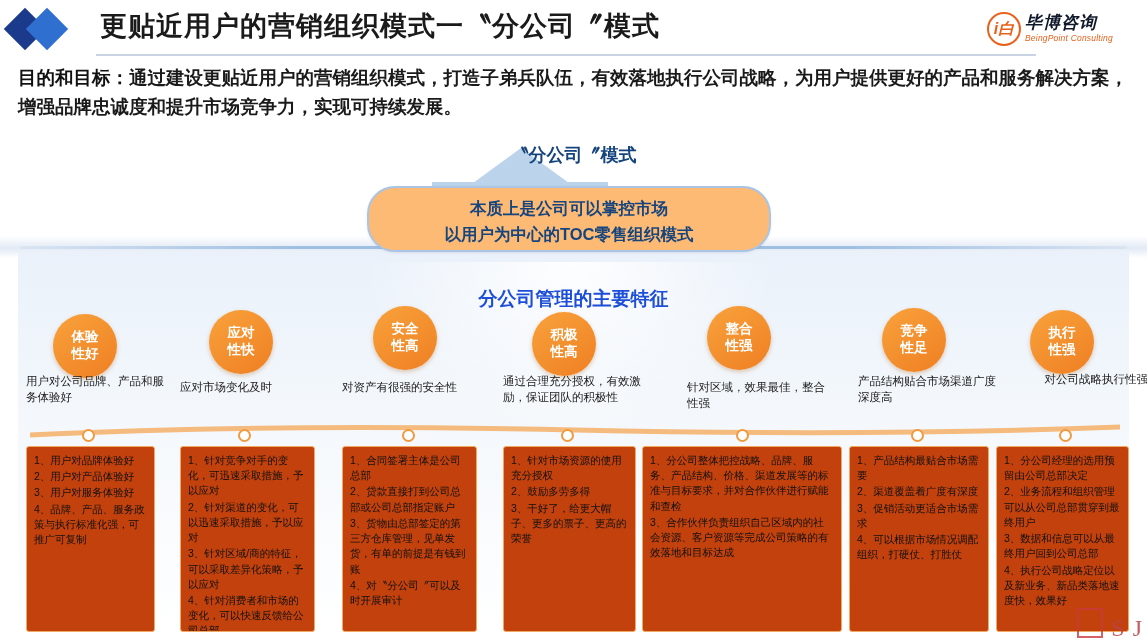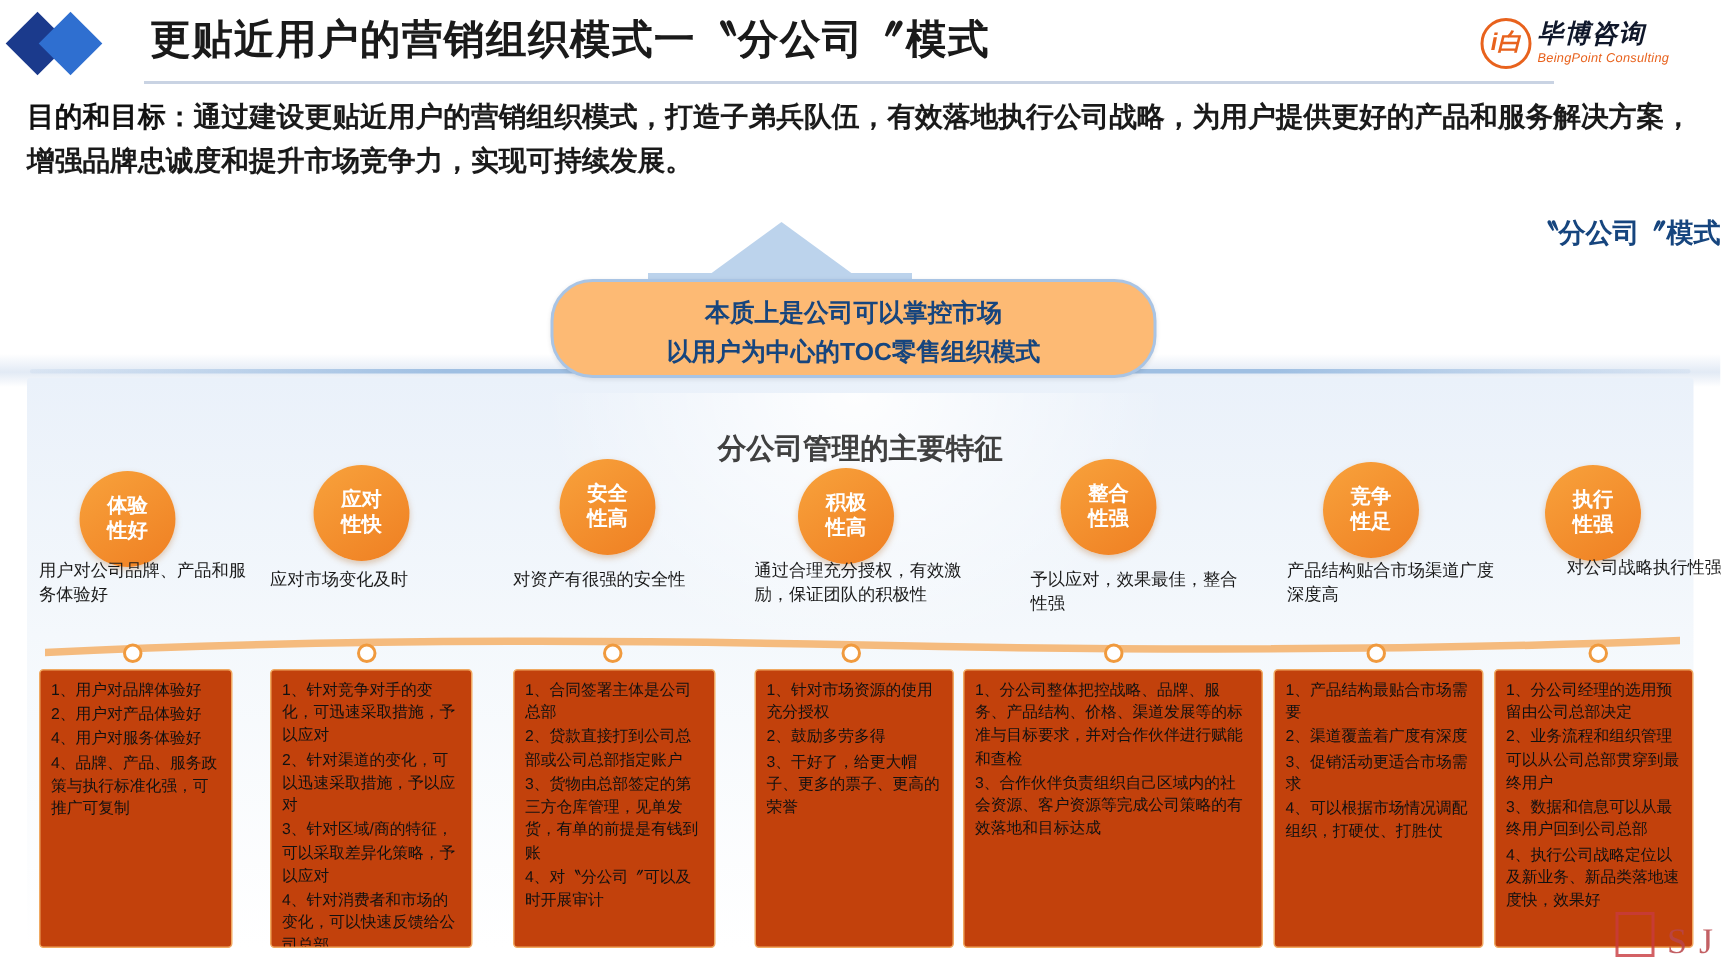--- a/index.html
+++ b/index.html
@@ -111,21 +111,21 @@
   .arrow-up2 {
     position: absolute;
     left: 432px; top: 44px;
     width: 176px; height: 72px;
     background: #bcd3ec;
   }
   .mode-label {
     position: absolute;
     left: 0; top: 5px;
     width: 1147px;
-    text-align: right;
+    text-align: center;
     font-size: 18px;
     font-weight: bold;
     color: #16457e;
     z-index: 5;
   }
   .core-box {
     position: absolute;
     left: 367px; top: 48px;
     width: 400px; height: 62px;
     background: #fdba74;
@@ -172,21 +172,21 @@
     background: radial-gradient(ellipse at 50% 0%, rgba(255,255,255,0.92), rgba(255,255,255,0) 70%);
   }
 
   .features-title {
     position: absolute;
     left: 0; top: 286px;
     width: 1147px;
     text-align: center;
     font-size: 19px;
     font-weight: bold;
-    color: #404040;
+    color: #1d4ed8;
   }
 
   
   .circle {
     position: absolute;
     width: 64px; height: 64px;
     border-radius: 50%;
     background: linear-gradient(145deg, #f8a23c, #ef7f22);
     color: #ffffff;
     font-size: 13.5px;
@@ -308,21 +308,21 @@
   <div>
     <span>体验</span>
     <span>性好</span>
   </div>
 </div>
 <div class="circle-caption" style="left:26px; top:374px;">用户对公司品牌、产品和服务体验好</div>
 <div class="dot" style="left:82px;"></div>
 <div class="card" style="left:26px; width:129px;">
   <p>1、用户对品牌体验好</p>
   <p>2、用户对产品体验好</p>
-  <p>4、用户对服务体验好</p>
+  <p>3、用户对服务体验好</p>
   <p>4、品牌、产品、服务政策与执行标准化强，可推广可复制</p>
 </div>
 
 <div class="circle" style="left:209px; top:310px;">
   <div>
     <span>应对</span>
     <span>性快</span>
   </div>
 </div>
 <div class="circle-caption" style="left:180px; top:380px;">应对市场变化及时</div>
@@ -362,21 +362,21 @@
   <p>2、鼓励多劳多得</p>
   <p>3、干好了，给更大帽子、更多的票子、更高的荣誉</p>
 </div>
 
 <div class="circle" style="left:707px; top:306px;">
   <div>
     <span>整合</span>
     <span>性强</span>
   </div>
 </div>
-<div class="circle-caption" style="left:687px; top:380px;">予以应对，效果最佳，整合性强</div>
+<div class="circle-caption" style="left:687px; top:380px;">针对区域，效果最佳，整合性强</div>
 <div class="dot" style="left:736px;"></div>
 <div class="card" style="left:642px; width:200px;">
   <p>1、分公司整体把控战略、品牌、服务、产品结构、价格、渠道发展等的标准与目标要求，并对合作伙伴进行赋能和查检</p>
   <p>3、合作伙伴负责组织自己区域内的社会资源、客户资源等完成公司策略的有效落地和目标达成</p>
 </div>
 
 <div class="circle" style="left:882px; top:308px;">
   <div>
     <span>竞争</span>
     <span>性足</span>

